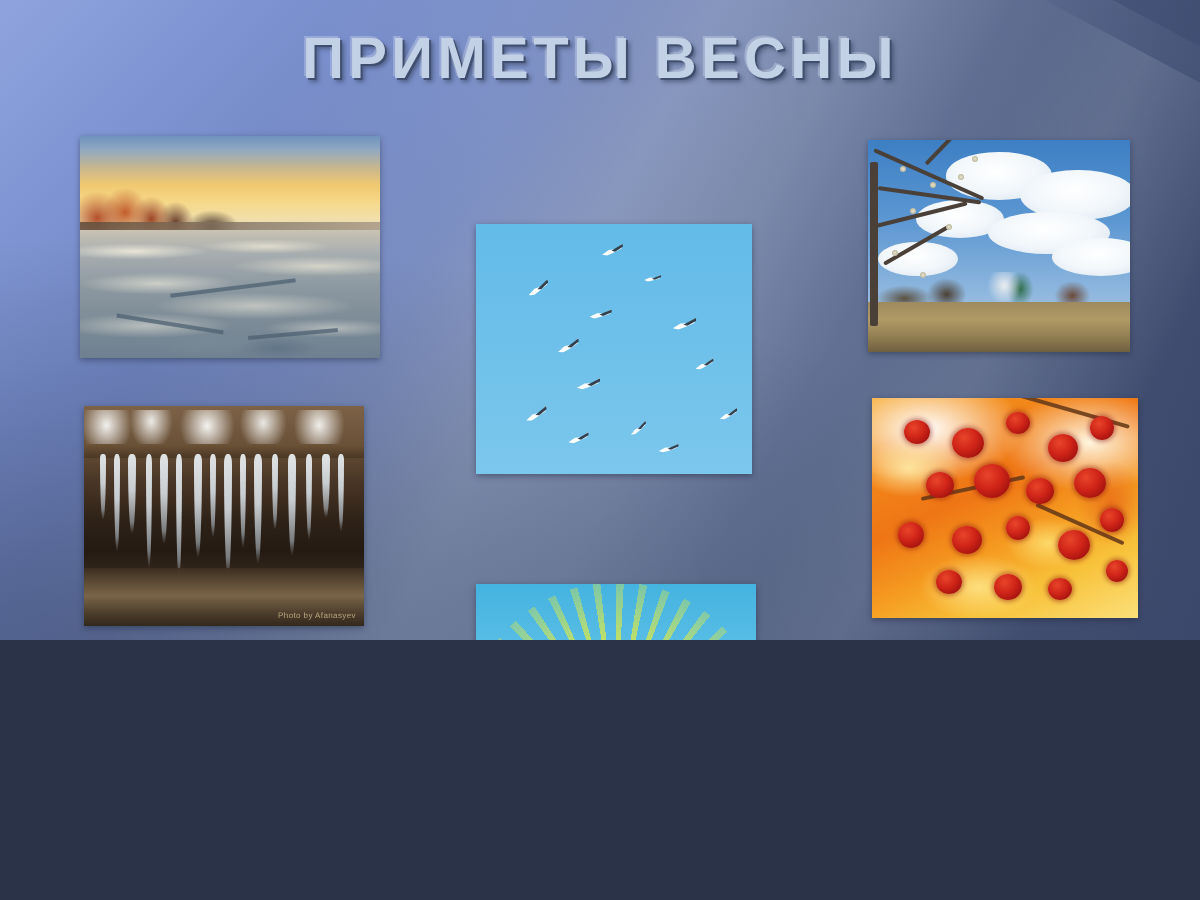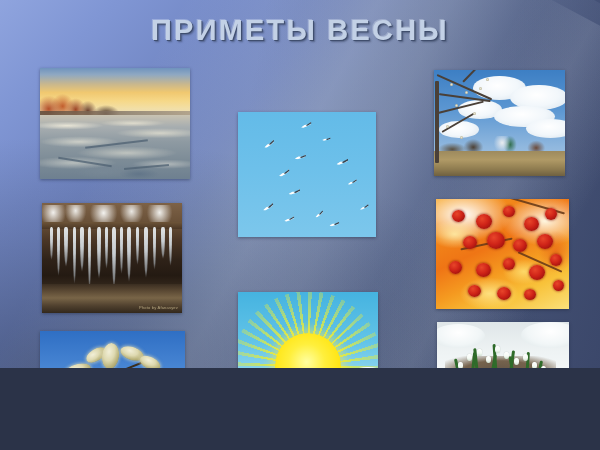--- a/index.html
+++ b/index.html
@@ -8,21 +8,21 @@
     padding: 0;
     background: #2b3348;
   }
   body {
     font-family: "Liberation Sans", sans-serif;
   }
 
   #slide {
     position: relative;
     width: 600px;
-    height: 368px;
+    height: 320px;
     overflow: hidden;
     
     background:
       linear-gradient(135deg,
         #8fa4de 0%,
         #8096d4 12%,
         #7489c6 24%,
         #6b7fb8 36%,
         #64769f 50%,
         #5d6d93 64%,

